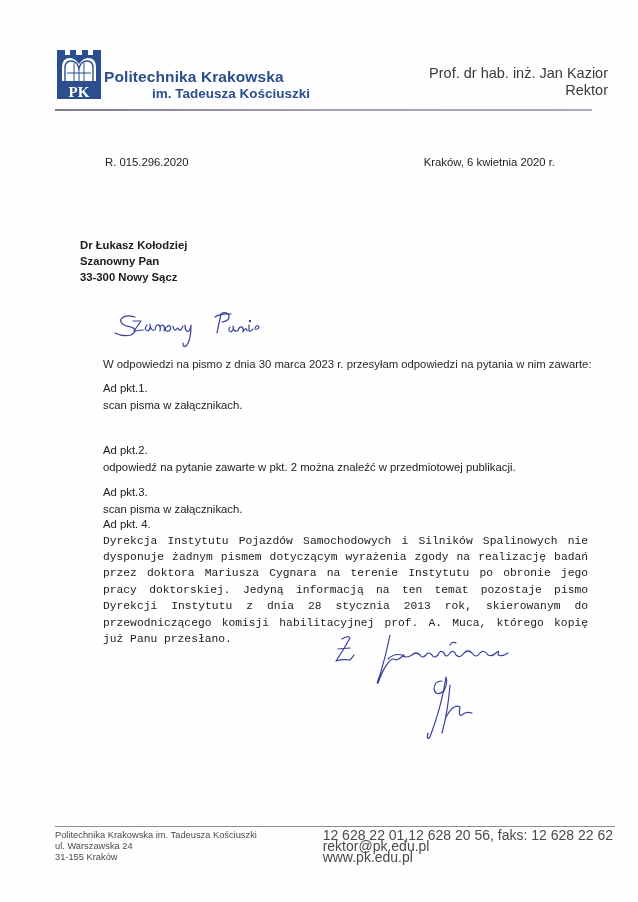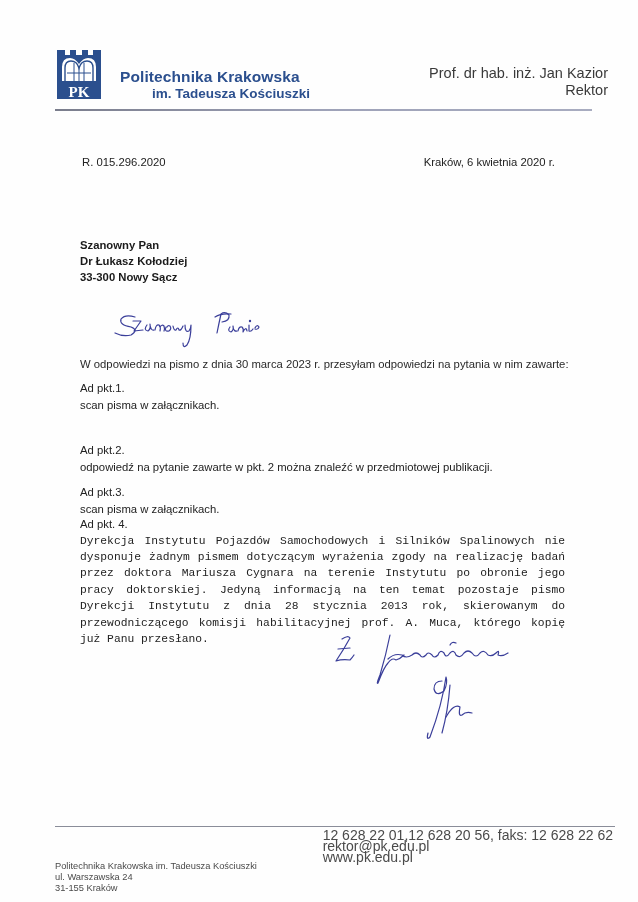--- a/index.html
+++ b/index.html
@@ -3,49 +3,49 @@
   <meta charset="utf-8">
   <style>
     * { margin: 0; padding: 0; box-sizing: border-box; }
     html, body { width: 638px; height: 902px; background: #ffffff; overflow: hidden; }
     body { position: relative; font-family: "Liberation Sans", sans-serif; color: #1e1e1e; }
 
     .page { position: absolute; left: 0; top: 0; width: 638px; height: 902px; background: #fefefe; }
 
     
     .logo { position: absolute; left: 55px; top: 48px; width: 48px; height: 52px; }
-    .inst-name { position: absolute; left: 120px; top: 68px; font-size: 15.5px; font-weight: bold; color: #2b4f8e; letter-spacing: 0.1px; }
+    .inst-name { position: absolute; left: 104px; top: 68px; font-size: 15.5px; font-weight: bold; color: #2b4f8e; letter-spacing: 0.1px; }
     .inst-sub { position: absolute; left: 112px; top: 86px; font-size: 13.5px; font-weight: bold; color: #2b4f8e; margin-left: 40px; }
     .rector-name { position: absolute; right: 30px; top: 65px; font-size: 14.5px; color: #3a3a3a; text-align: right; }
     .rector-title { position: absolute; right: 30px; top: 82px; font-size: 14.5px; color: #3a3a3a; text-align: right; }
     .header-rule { position: absolute; left: 55px; top: 109px; width: 537px; height: 2px; background: linear-gradient(to right, #7a7d8c, #9ea2b8 50%, #a8acc0); }
 
     
-    .doc { font-family: "Liberation Sans", sans-serif; font-size: 11.3px; color: #222; }
+    .doc { font-family: "Liberation Sans", sans-serif; font-size: 11.3px; color: #222; margin-left: 23px; }
     .ref-no { position: absolute; left: 82px; top: 156px; }
     .place-date { position: absolute; right: 83px; top: 156px; }
 
     .addr { position: absolute; left: 80px; top: 237px; font-weight: bold; font-size: 11.3px; line-height: 16.2px; color: #1a1a1a; }
 
     .salutation-sig { position: absolute; left: 113px; top: 305px; width: 180px; height: 50px; }
 
     .intro { position: absolute; left: 80px; top: 358px; white-space: nowrap; color: #2a2a2a; }
 
     .point { position: absolute; left: 80px; line-height: 16.5px; }
     .p1 { top: 380px; }
     .p2 { top: 442px; }
     .p3 { top: 484px; }
     .p4 { top: 516px; width: 485px; }
     .p4 .body-text { text-align: justify; text-align-last: left; line-height: 16.4px; font-family: Liberation Mono, monospace; }
 
     .closing-sig { position: absolute; left: 330px; top: 625px; width: 230px; height: 120px; }
 
     
     .footer-rule { position: absolute; left: 55px; top: 826px; width: 560px; height: 1px; background: #8a8d99; }
-    .footer-left { position: absolute; left: 55px; top: 830px; font-size: 9.3px; line-height: 11.2px; color: #4a4a4a; margin-top: 31px; }
+    .footer-left { position: absolute; left: 55px; top: 830px; font-size: 9.3px; line-height: 11.2px; color: #4a4a4a; }
     .footer-right { position: absolute; right: 25px; top: 830px; font-size: 14px; line-height: 11.2px; color: #4a4a4a; }
   </style>
 </head>
 <body>
 
 <div class="page">
 
   <div class="logo">
     <svg width="48" height="52" viewBox="0 0 48 52">
 
@@ -68,22 +68,22 @@
 
   <div class="rector-name">Prof. dr hab. inż. Jan Kazior</div>
   <div class="rector-title">Rektor</div>
 
   <div class="header-rule"></div>
 
   <div class="doc ref-no">R. 015.296.2020</div>
   <div class="doc place-date">Kraków, 6 kwietnia 2020 r.</div>
 
   <div class="addr">
+    <div>Dr Łukasz Kołodziej</div>
     <div>Szanowny Pan</div>
-    <div>Dr Łukasz Kołodziej</div>
     <div>33-300 Nowy Sącz</div>
   </div>
 
   <div class="salutation-sig">
     <svg width="180" height="50" viewBox="0 0 180 50">
       <g fill="none" stroke="#3b3f9a" stroke-width="1.2" stroke-linecap="round" stroke-linejoin="round">
 
         <path d="M22 12 Q12 9 8 14 Q6 20 18 22 Q26 25 18 30 Q10 32 2 28"></path>
         <path d="M20 16 L28 16 L21 26 L30 25"></path>
         <path d="M34 20 Q30 25 35 26 Q38 24 37 19 M37 20 Q38 26 41 25"></path>

